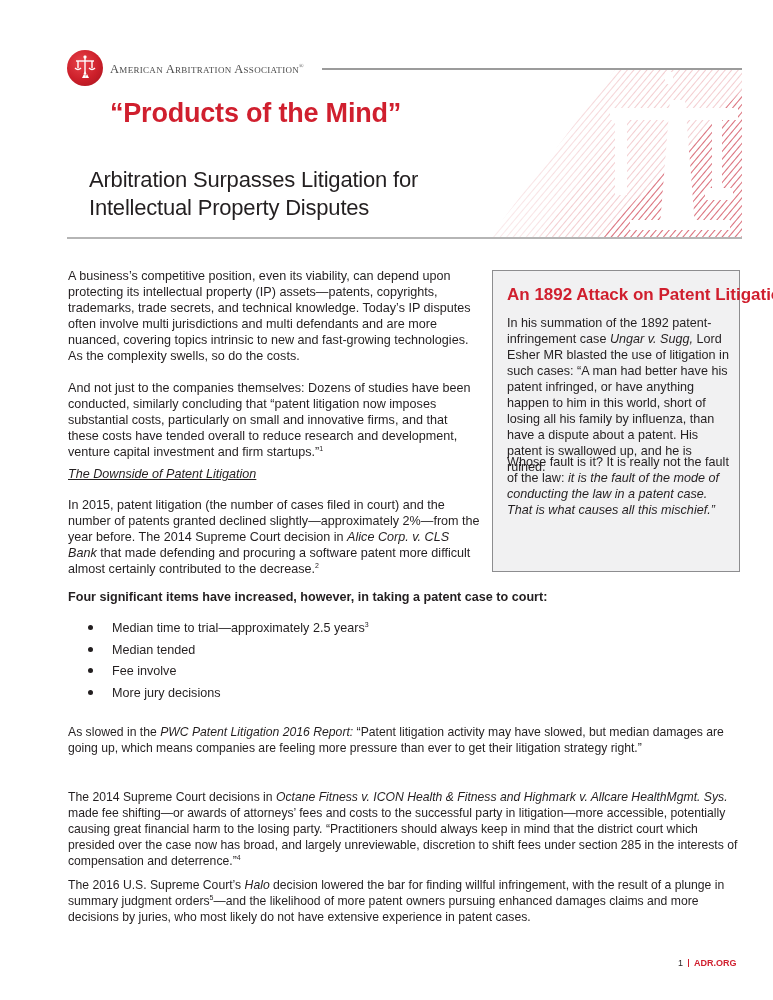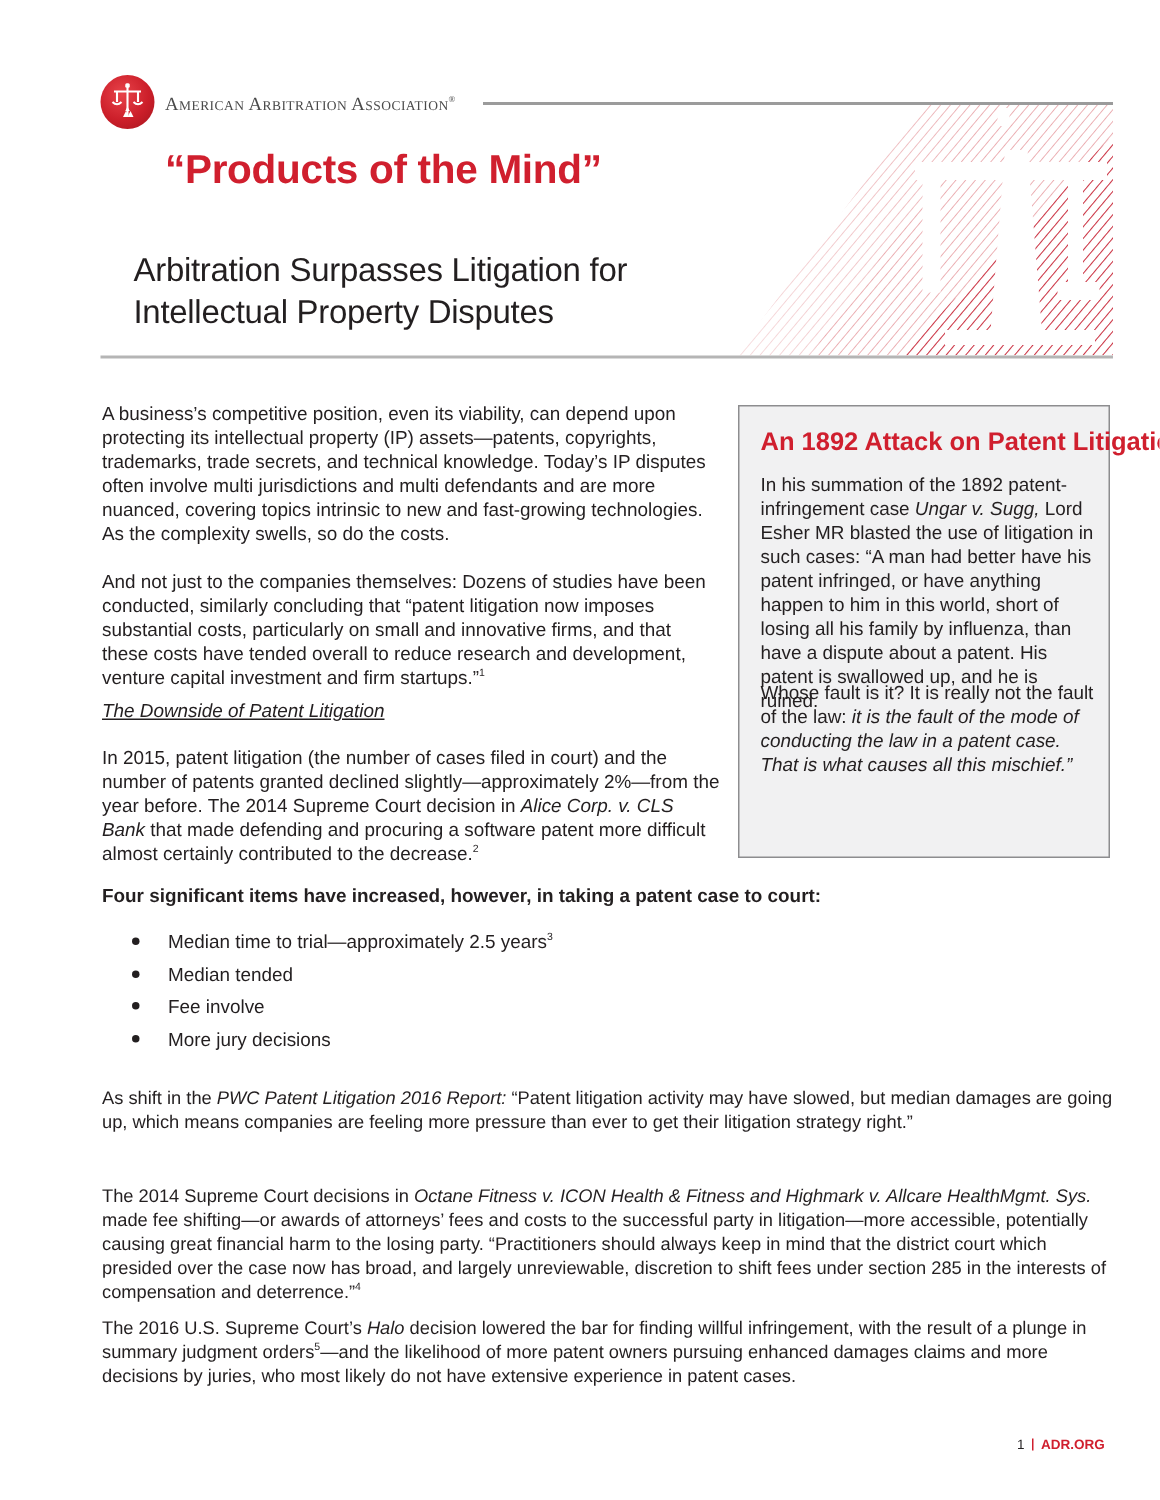--- a/index.html
+++ b/index.html
@@ -127,21 +127,21 @@
 
 <div class="abs lead">Four significant items have increased, however, in taking a patent case to court:</div>
 
 <ul class="abs bullets">
   <li><span class="dot"></span><span>Median time to trial—approximately 2.5 years</span><sup>3</sup></li>
   <li><span class="dot"></span><span>Median tended</span></li>
   <li><span class="dot"></span><span>Fee involve</span></li>
   <li><span class="dot"></span><span>More jury decisions</span></li>
 </ul>
 
-<div class="abs p wide" style="top:724px"><span>As shift in the </span><em>PWC Patent Litigation 2016 Report:</em><span> “Patent litigation activity may have slowed, but median damages are going up, which means companies are feeling more pressure than ever to get their litigation strategy right.”</span></div>
+<div class="abs p wide" style="top:724px"><span>As slowed in the </span><em>PWC Patent Litigation 2016 Report:</em><span> “Patent litigation activity may have slowed, but median damages are going up, which means companies are feeling more pressure than ever to get their litigation strategy right.”</span></div>
 
 <div class="abs p wide" style="top:789px"><span>The 2014 Supreme Court decisions in </span><em>Octane Fitness v. ICON Health &amp; Fitness and Highmark v. Allcare HealthMgmt. Sys.</em><span> made fee shifting—or awards of attorneys’ fees and costs to the successful party in litigation—more accessible, potentially causing great financial harm to the losing party. “Practitioners should always keep in mind that the district court which presided over the case now has broad, and largely unreviewable, discretion to shift fees under section 285 in the interests of compensation and deterrence.”</span><sup>4</sup></div>
 
 <div class="abs p wide" style="top:877px"><span>The 2016 U.S. Supreme Court’s </span><em>Halo</em><span> decision lowered the bar for finding willful infringement, with the result of a plunge in summary judgment orders</span><sup>5</sup><span>—and the likelihood of more patent owners pursuing enhanced damages claims and more decisions by juries, who most likely do not have extensive experience in patent cases.</span></div>
 
 <div class="abs footer">
   <span class="pg">1</span><span class="bar"></span><span class="site">ADR.ORG</span>
 </div>
 
 </body></html>

